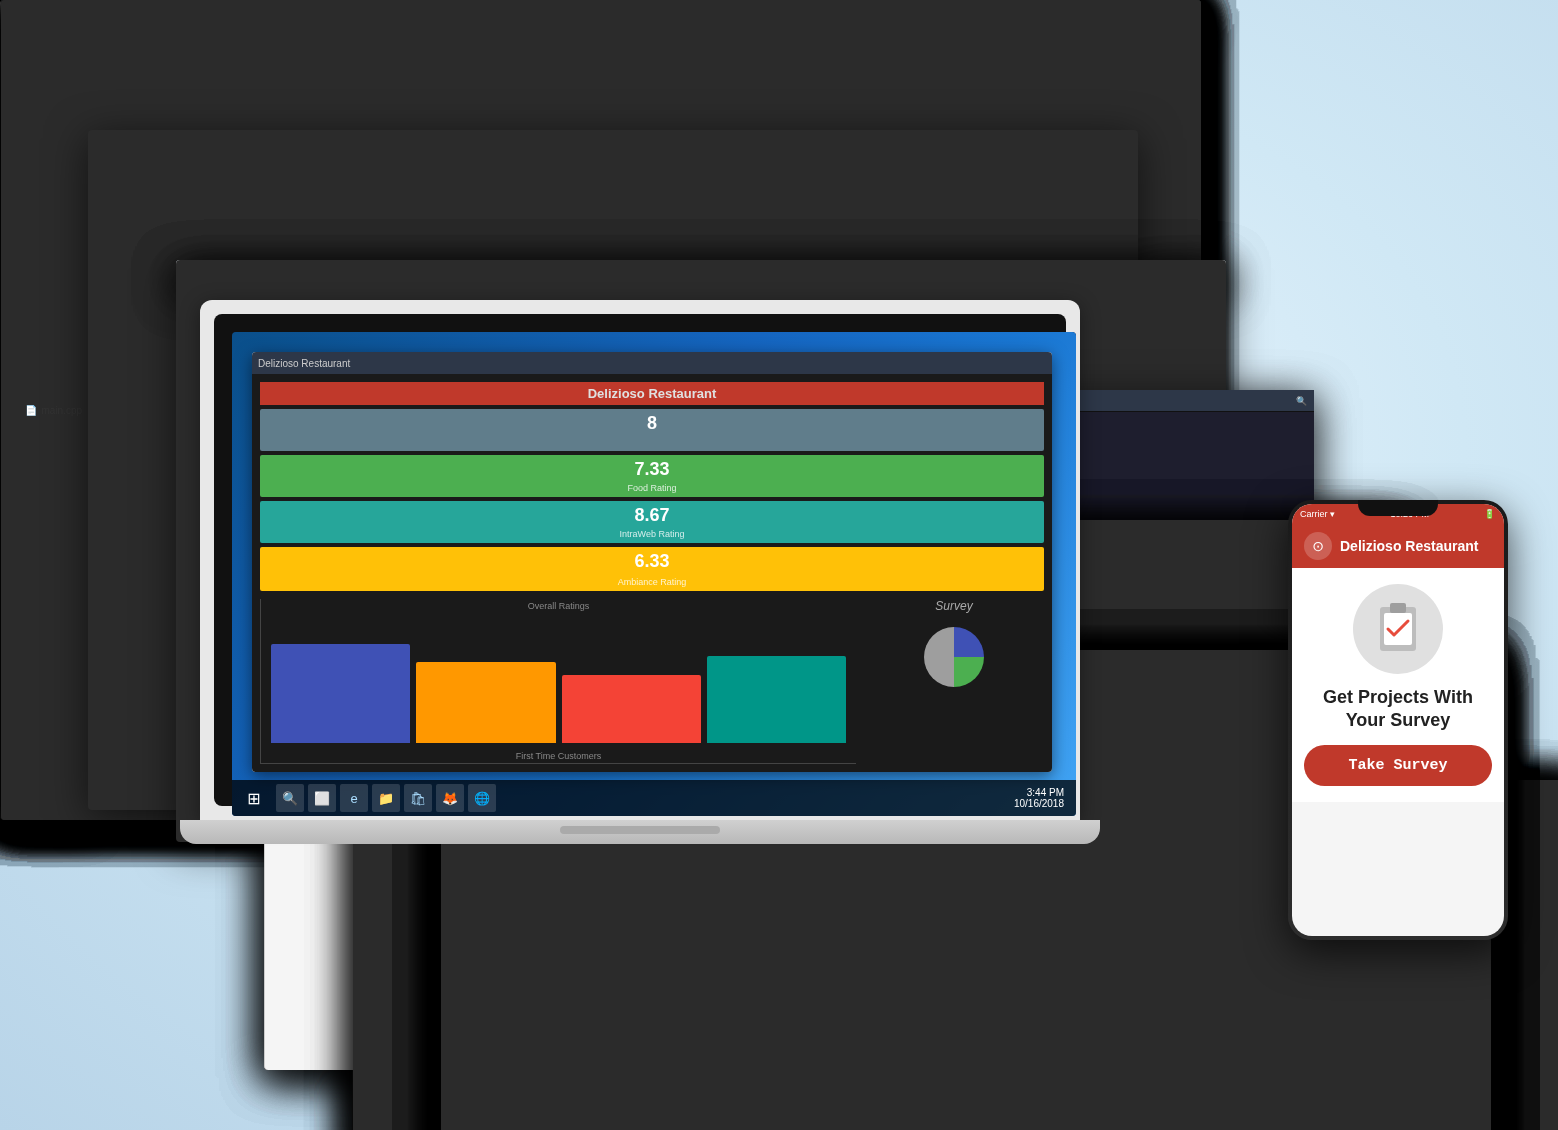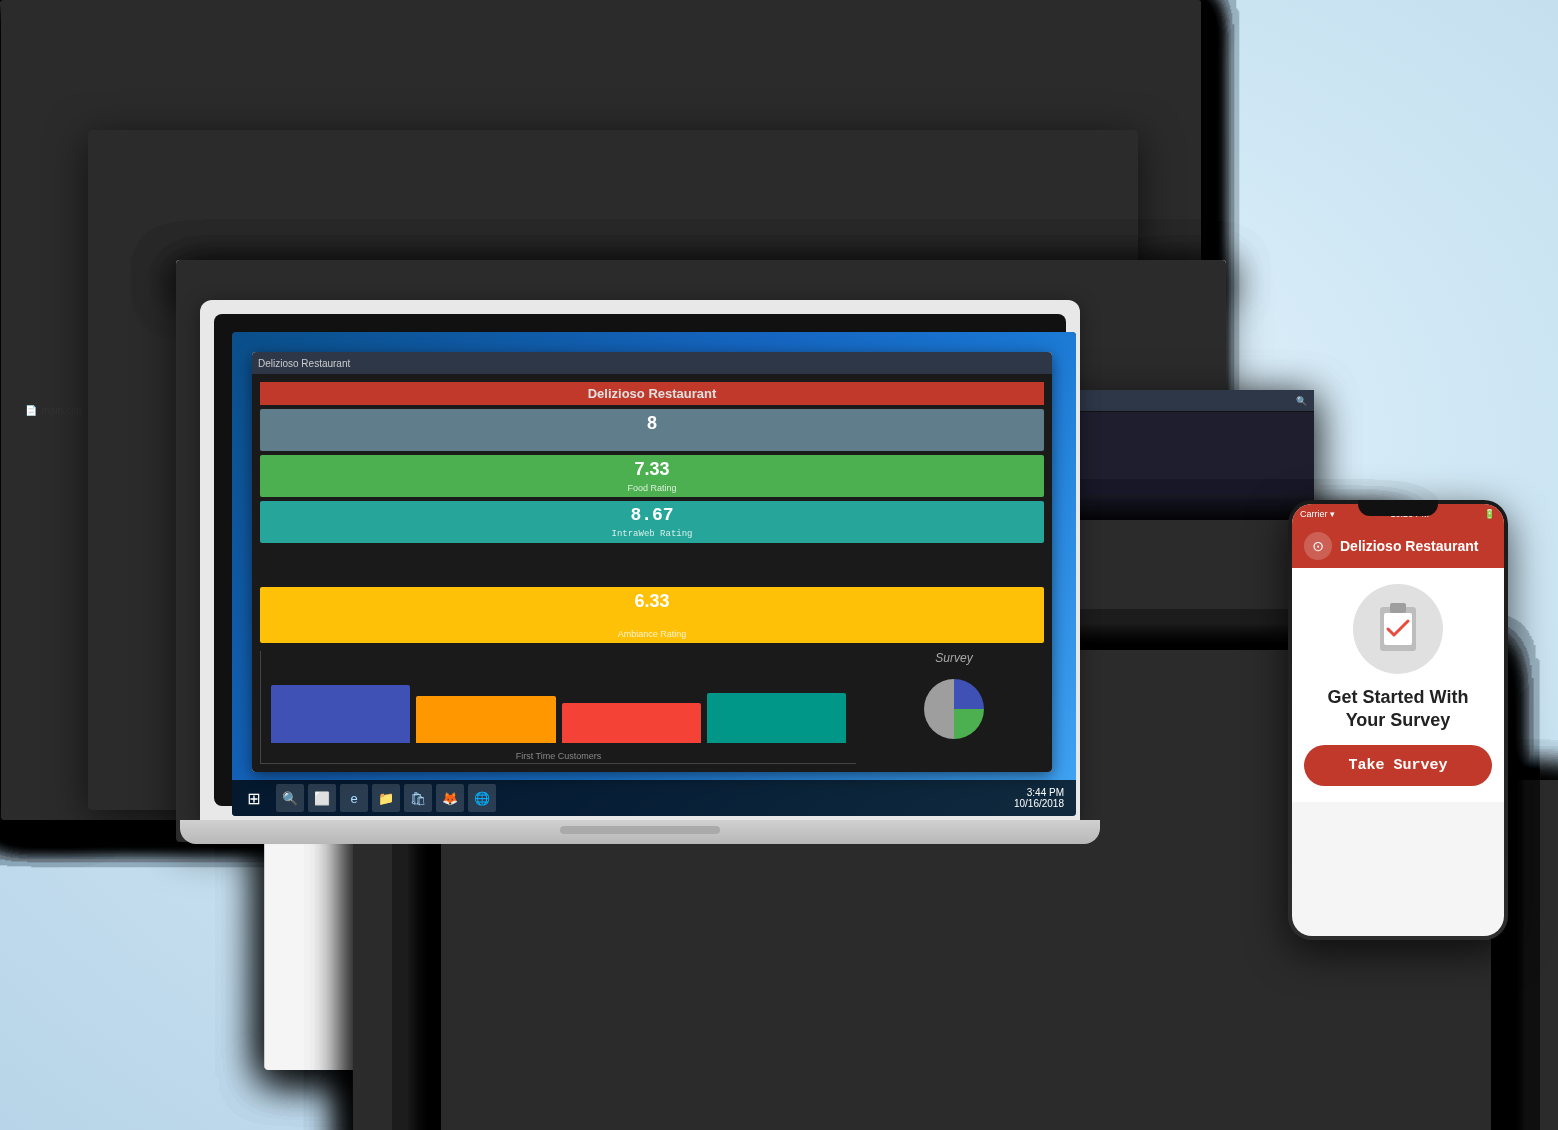--- a/index.html
+++ b/index.html
@@ -531,21 +531,21 @@
       padding: 4px 0;
       background: #c0392b;
     }
     .rating-bar {
       position: relative;
       height: 50px;
       border-radius: 2px;
     }
     .rb-exp { background: #607d8b; }
     .rb-food { background: #4caf50; }
-    .rb-svc { background: #26a69a; font-family: Liberation Mono, monospace; }
+    .rb-svc { background: #26a69a; }
     .rb-amb { background: #ffc107; }
 
     .chart-bottom {
       flex: 1;
       display: flex;
       gap: 8px;
       margin-top: 4px;
     }
     .bar-chart-area {
       flex: 1;
@@ -1134,27 +1134,28 @@
                   <div style="position:absolute;width:100%;text-align:center;top:4px;font-size:18px;font-weight:bold;color:#fff;">8</div>
                 </div>
                 <div class="rating-bar rb-food" style="position:relative;height:42px;background:#4caf50;border-radius:2px;">
                   <div style="position:absolute;width:100%;text-align:center;top:4px;font-size:18px;font-weight:bold;color:#fff;">7.33</div>
                   <div style="position:absolute;width:100%;text-align:center;bottom:4px;font-size:9px;color:rgba(255,255,255,0.8);">Food Rating</div>
                 </div>
                 <div class="rating-bar rb-svc" style="position:relative;height:42px;background:#26a69a;border-radius:2px;">
                   <div style="position:absolute;width:100%;text-align:center;top:4px;font-size:18px;font-weight:bold;color:#fff;">8.67</div>
                   <div style="position:absolute;width:100%;text-align:center;bottom:4px;font-size:9px;color:rgba(255,255,255,0.8);">IntraWeb Rating</div>
                 </div>
-                <div class="rating-bar rb-amb" style="position:relative;height:56px;background:#ffc107;border-radius:2px;margin-top:40px;">
+                <div class="rating-bar rb-amb" style="position:relative;height:44px;background:#ffc107;border-radius:2px;">
                   <div style="position:absolute;width:100%;text-align:center;top:4px;font-size:18px;font-weight:bold;color:#fff;">6.33</div>
                   <div style="position:absolute;width:100%;text-align:center;bottom:4px;font-size:9px;color:rgba(255,255,255,0.8);">Ambiance Rating</div>
                 </div>
 
                 <div class="chart-bottom">
                   <div class="bar-chart-area">
+                    <div style="color:#888;font-size:9px;text-align:center;padding:2px;">Overall Ratings</div>
                     <div class="bar-chart-inner">
                       <div class="bar-col bar-blue"></div>
                       <div class="bar-col bar-orange"></div>
                       <div class="bar-col bar-red"></div>
                       <div class="bar-col bar-teal"></div>
                     </div>
                     <div class="bar-chart-label">First Time Customers</div>
                   </div>
                   <div class="pie-area">
                     <div class="pie-title">Survey</div>
@@ -1213,21 +1214,21 @@
           <svg width="60" height="60" viewBox="0 0 60 60">
             <rect x="12" y="8" width="36" height="44" rx="3" fill="#bdbdbd"></rect>
             <rect x="16" y="14" width="28" height="32" rx="2" fill="white"></rect>
             <rect x="22" y="4" width="16" height="10" rx="2" fill="#9e9e9e"></rect>
 
             <path d="M20 30 L26 36 L40 22" stroke="#e74c3c" stroke-width="3" fill="none" stroke-linecap="round" stroke-linejoin="round"></path>
           </svg>
         </div>
 
         <div class="phone-get-started">
-          <div>Get Started With</div>
+          <div>Get Projects With</div>
           <div>Your Survey</div>
         </div>
 
         <button class="phone-take-survey-btn">Take Survey</button>
       </div>
     </div>
   </div>
 </div>
 
 </body></html>

